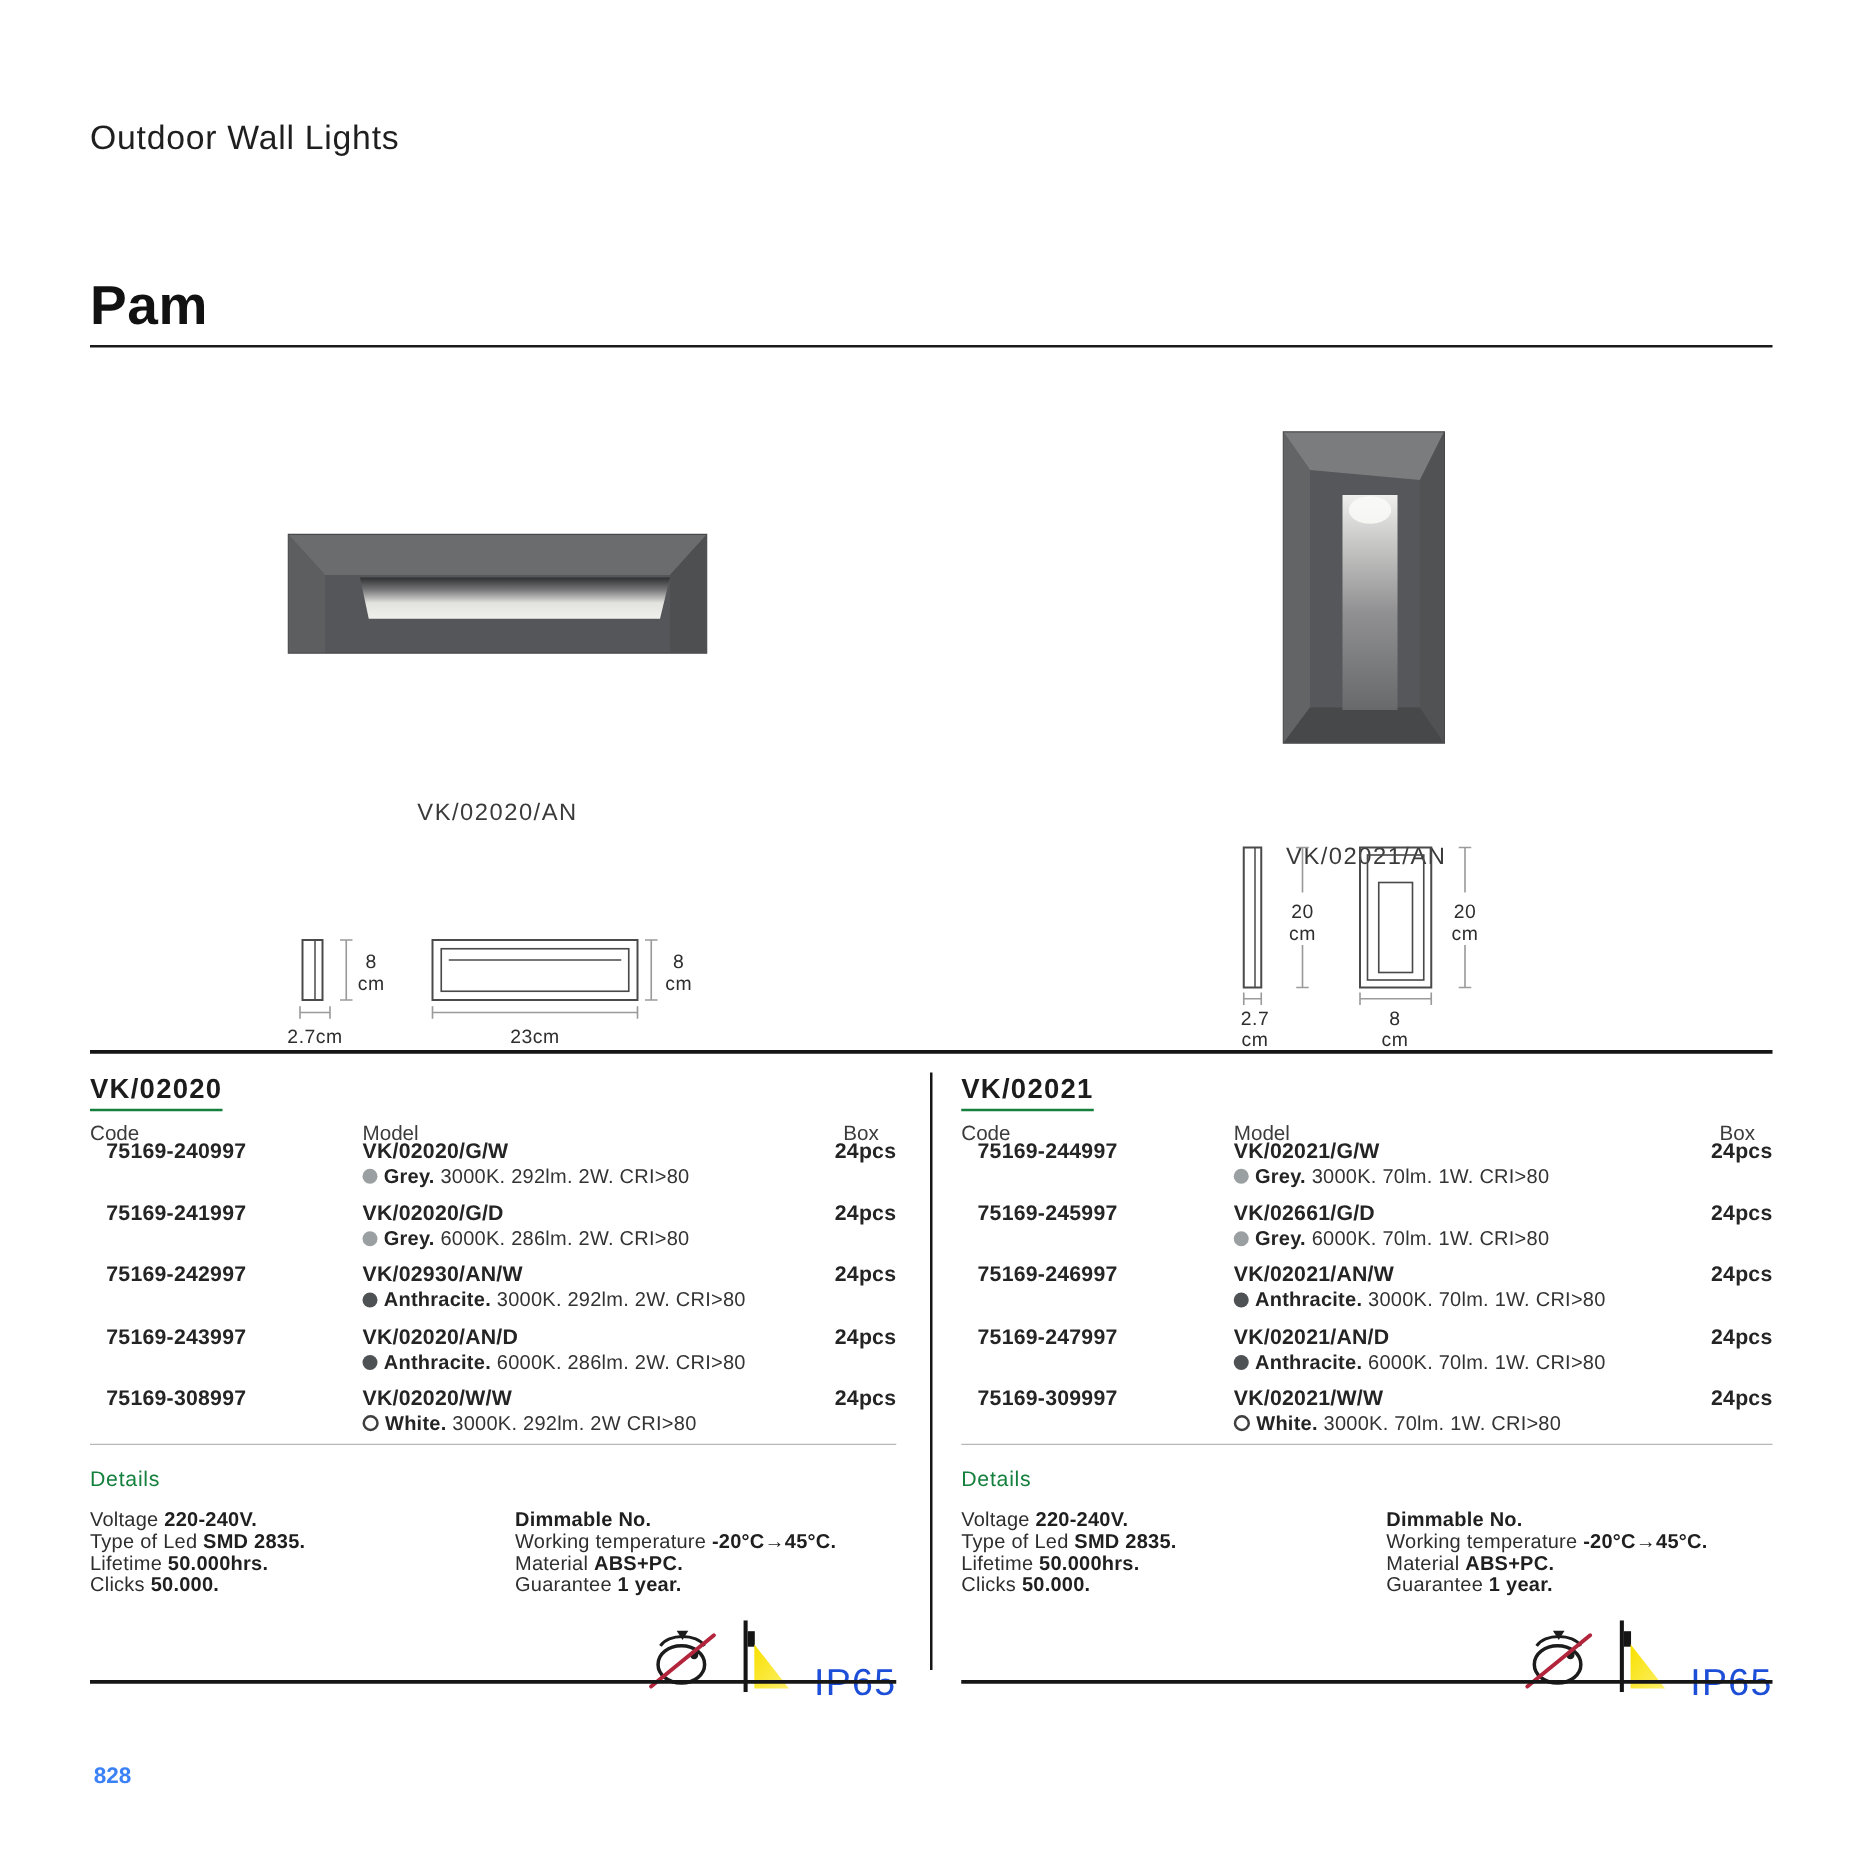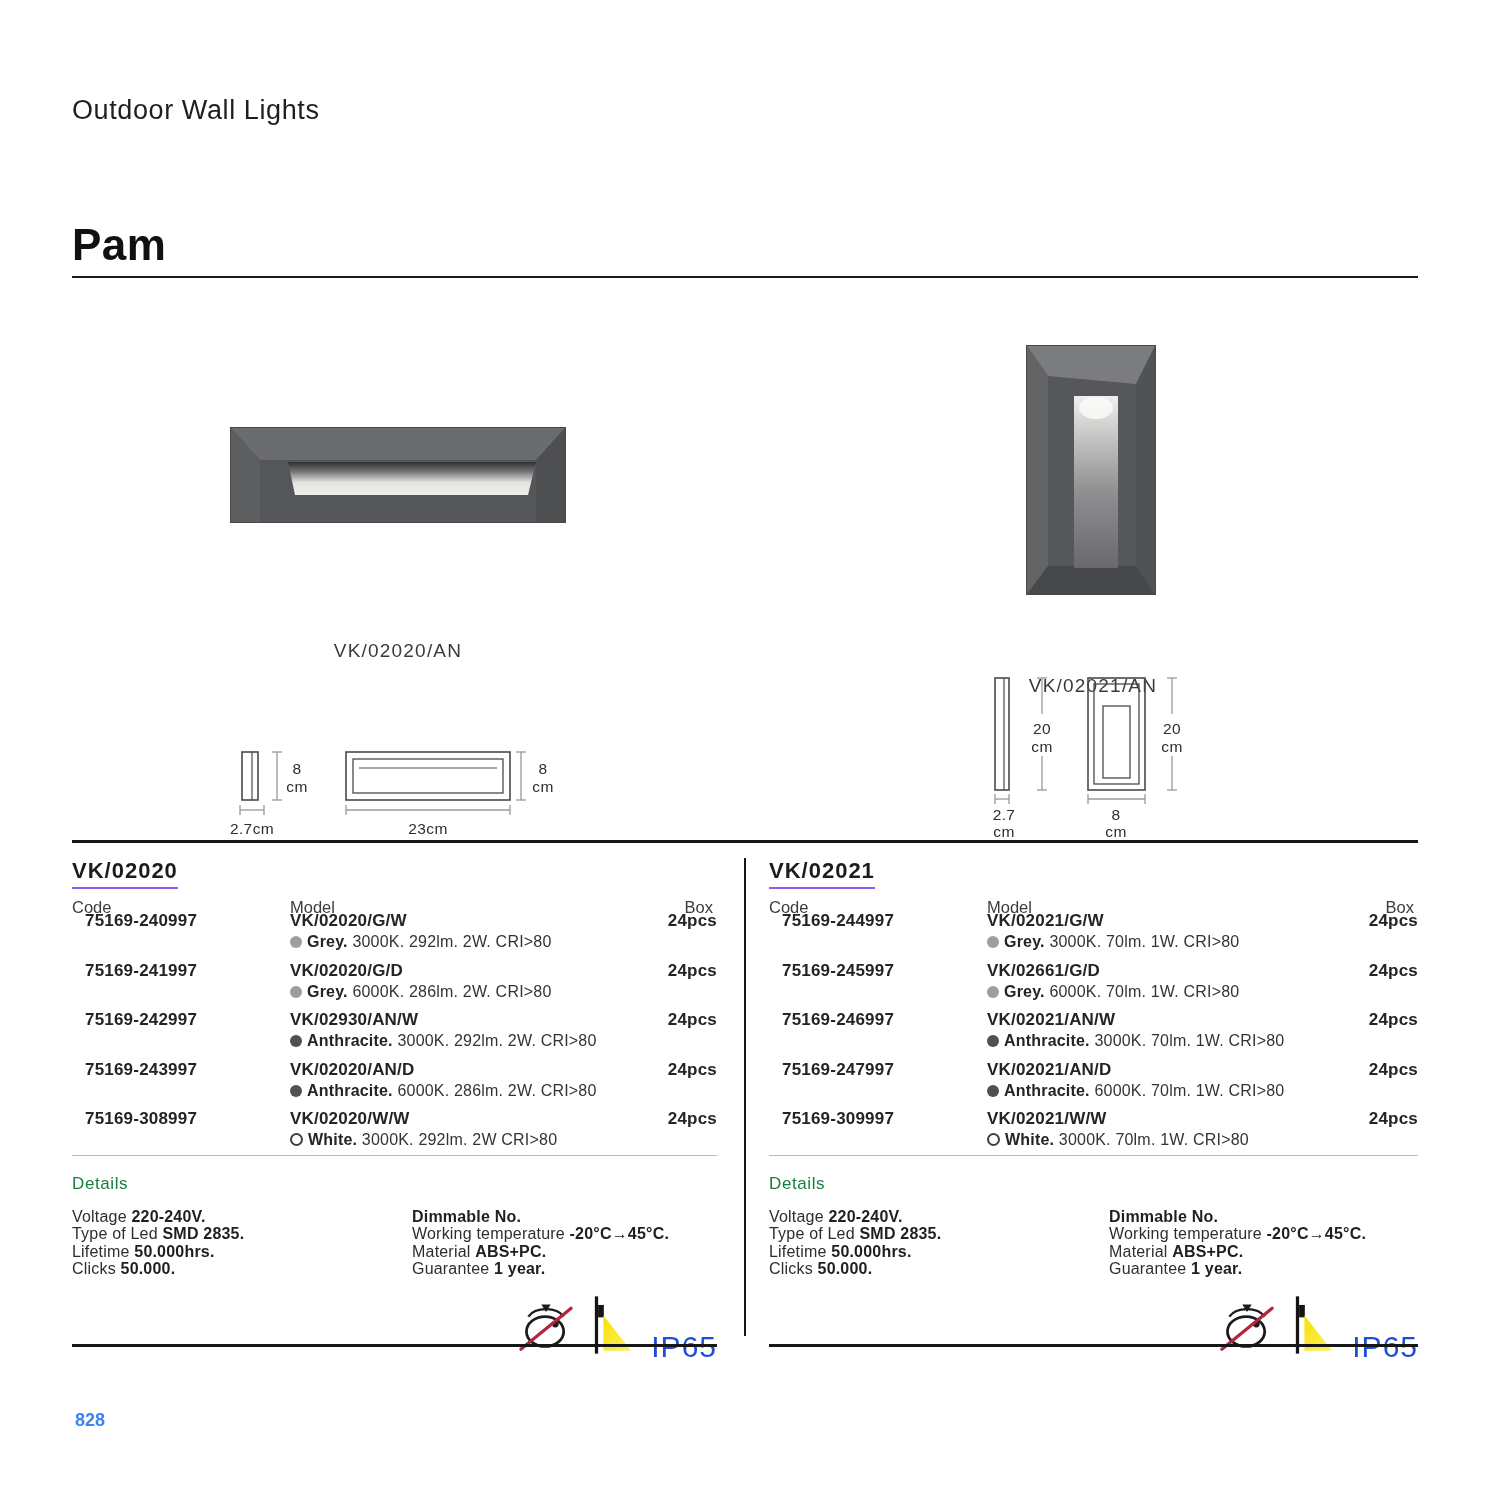--- a/index.html
+++ b/index.html
@@ -30,25 +30,25 @@
   
   .top-rule{left:72px;top:840px;width:1346px;height:3px;background:#161616;}
   .v-divider{left:744px;top:858px;width:2px;height:478px;background:#161616;}
 
   
   .panel{position:absolute;top:856px;height:496px;}
   .panel-left{left:72px;width:645px;}
   .panel-right{left:769px;width:649px;}
 
   .series{position:absolute;left:0;top:2px;margin:0;font-size:22px;font-weight:700;letter-spacing:1px;
-          border-bottom:2px solid #8b5cf6;padding-bottom:3px;color:#1c1c1c;}
+          border-bottom:2px solid #15803d;padding-bottom:3px;color:#1c1c1c;}
   .thead{position:absolute;left:0;right:0;top:42px;font-size:16.5px;color:#3c3c3c;}
   .h-code{position:absolute;left:0;}
   .h-model{position:absolute;left:218px;}
-  .h-box{position:absolute;right:4px;}
+  .h-box{position:absolute;right:14px;}
 
   .trow{position:absolute;left:0;right:0;font-size:17px;letter-spacing:.2px;}
   .tcode{position:absolute;left:0;top:0;font-weight:700;color:#242424;margin-left:13px;}
   .tmodel{position:absolute;left:218px;top:0;right:0;}
   .mname{display:block;font-weight:700;color:#242424;}
   .mdesc{display:block;margin-top:2px;font-size:16px;color:#333;}
   .finish{font-weight:700;color:#242424;}
   .tbox{position:absolute;right:0;top:0;font-weight:700;color:#242424;}
   .dot{display:inline-block;width:12px;height:12px;border-radius:50%;margin-right:5px;vertical-align:-1px;}
   .dot[data-color="grey"]{background:#9aa0a2;}

